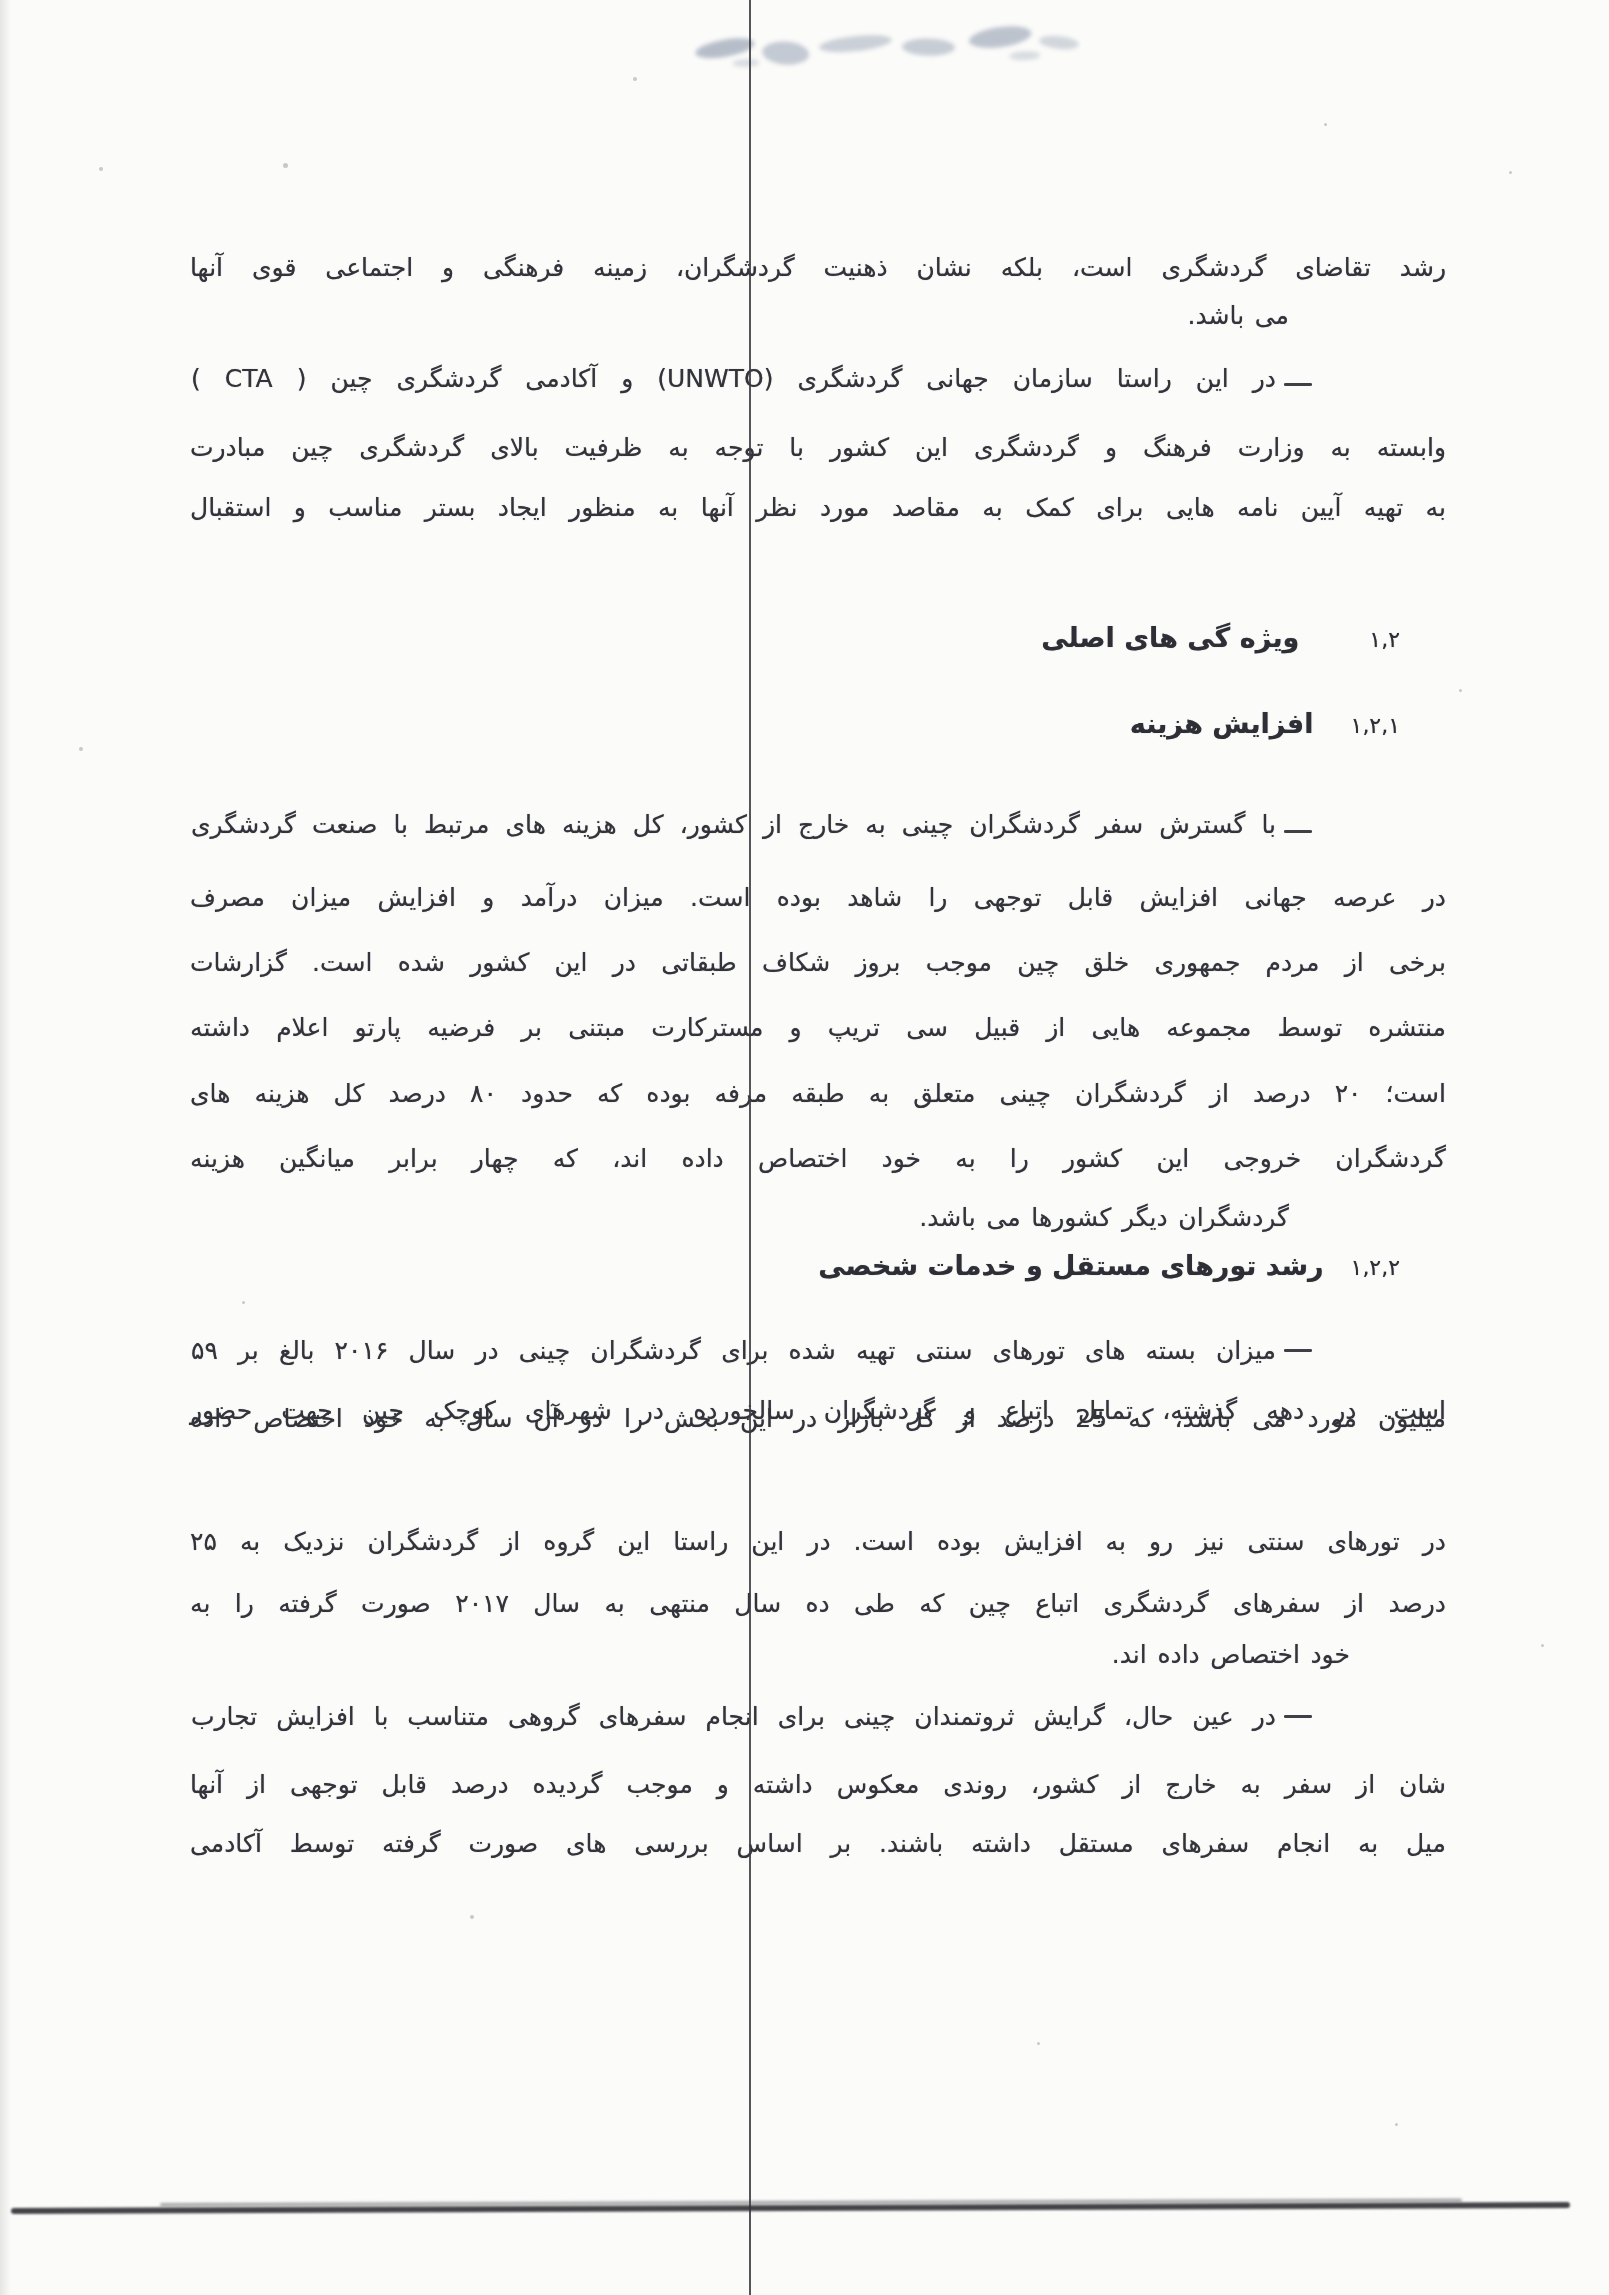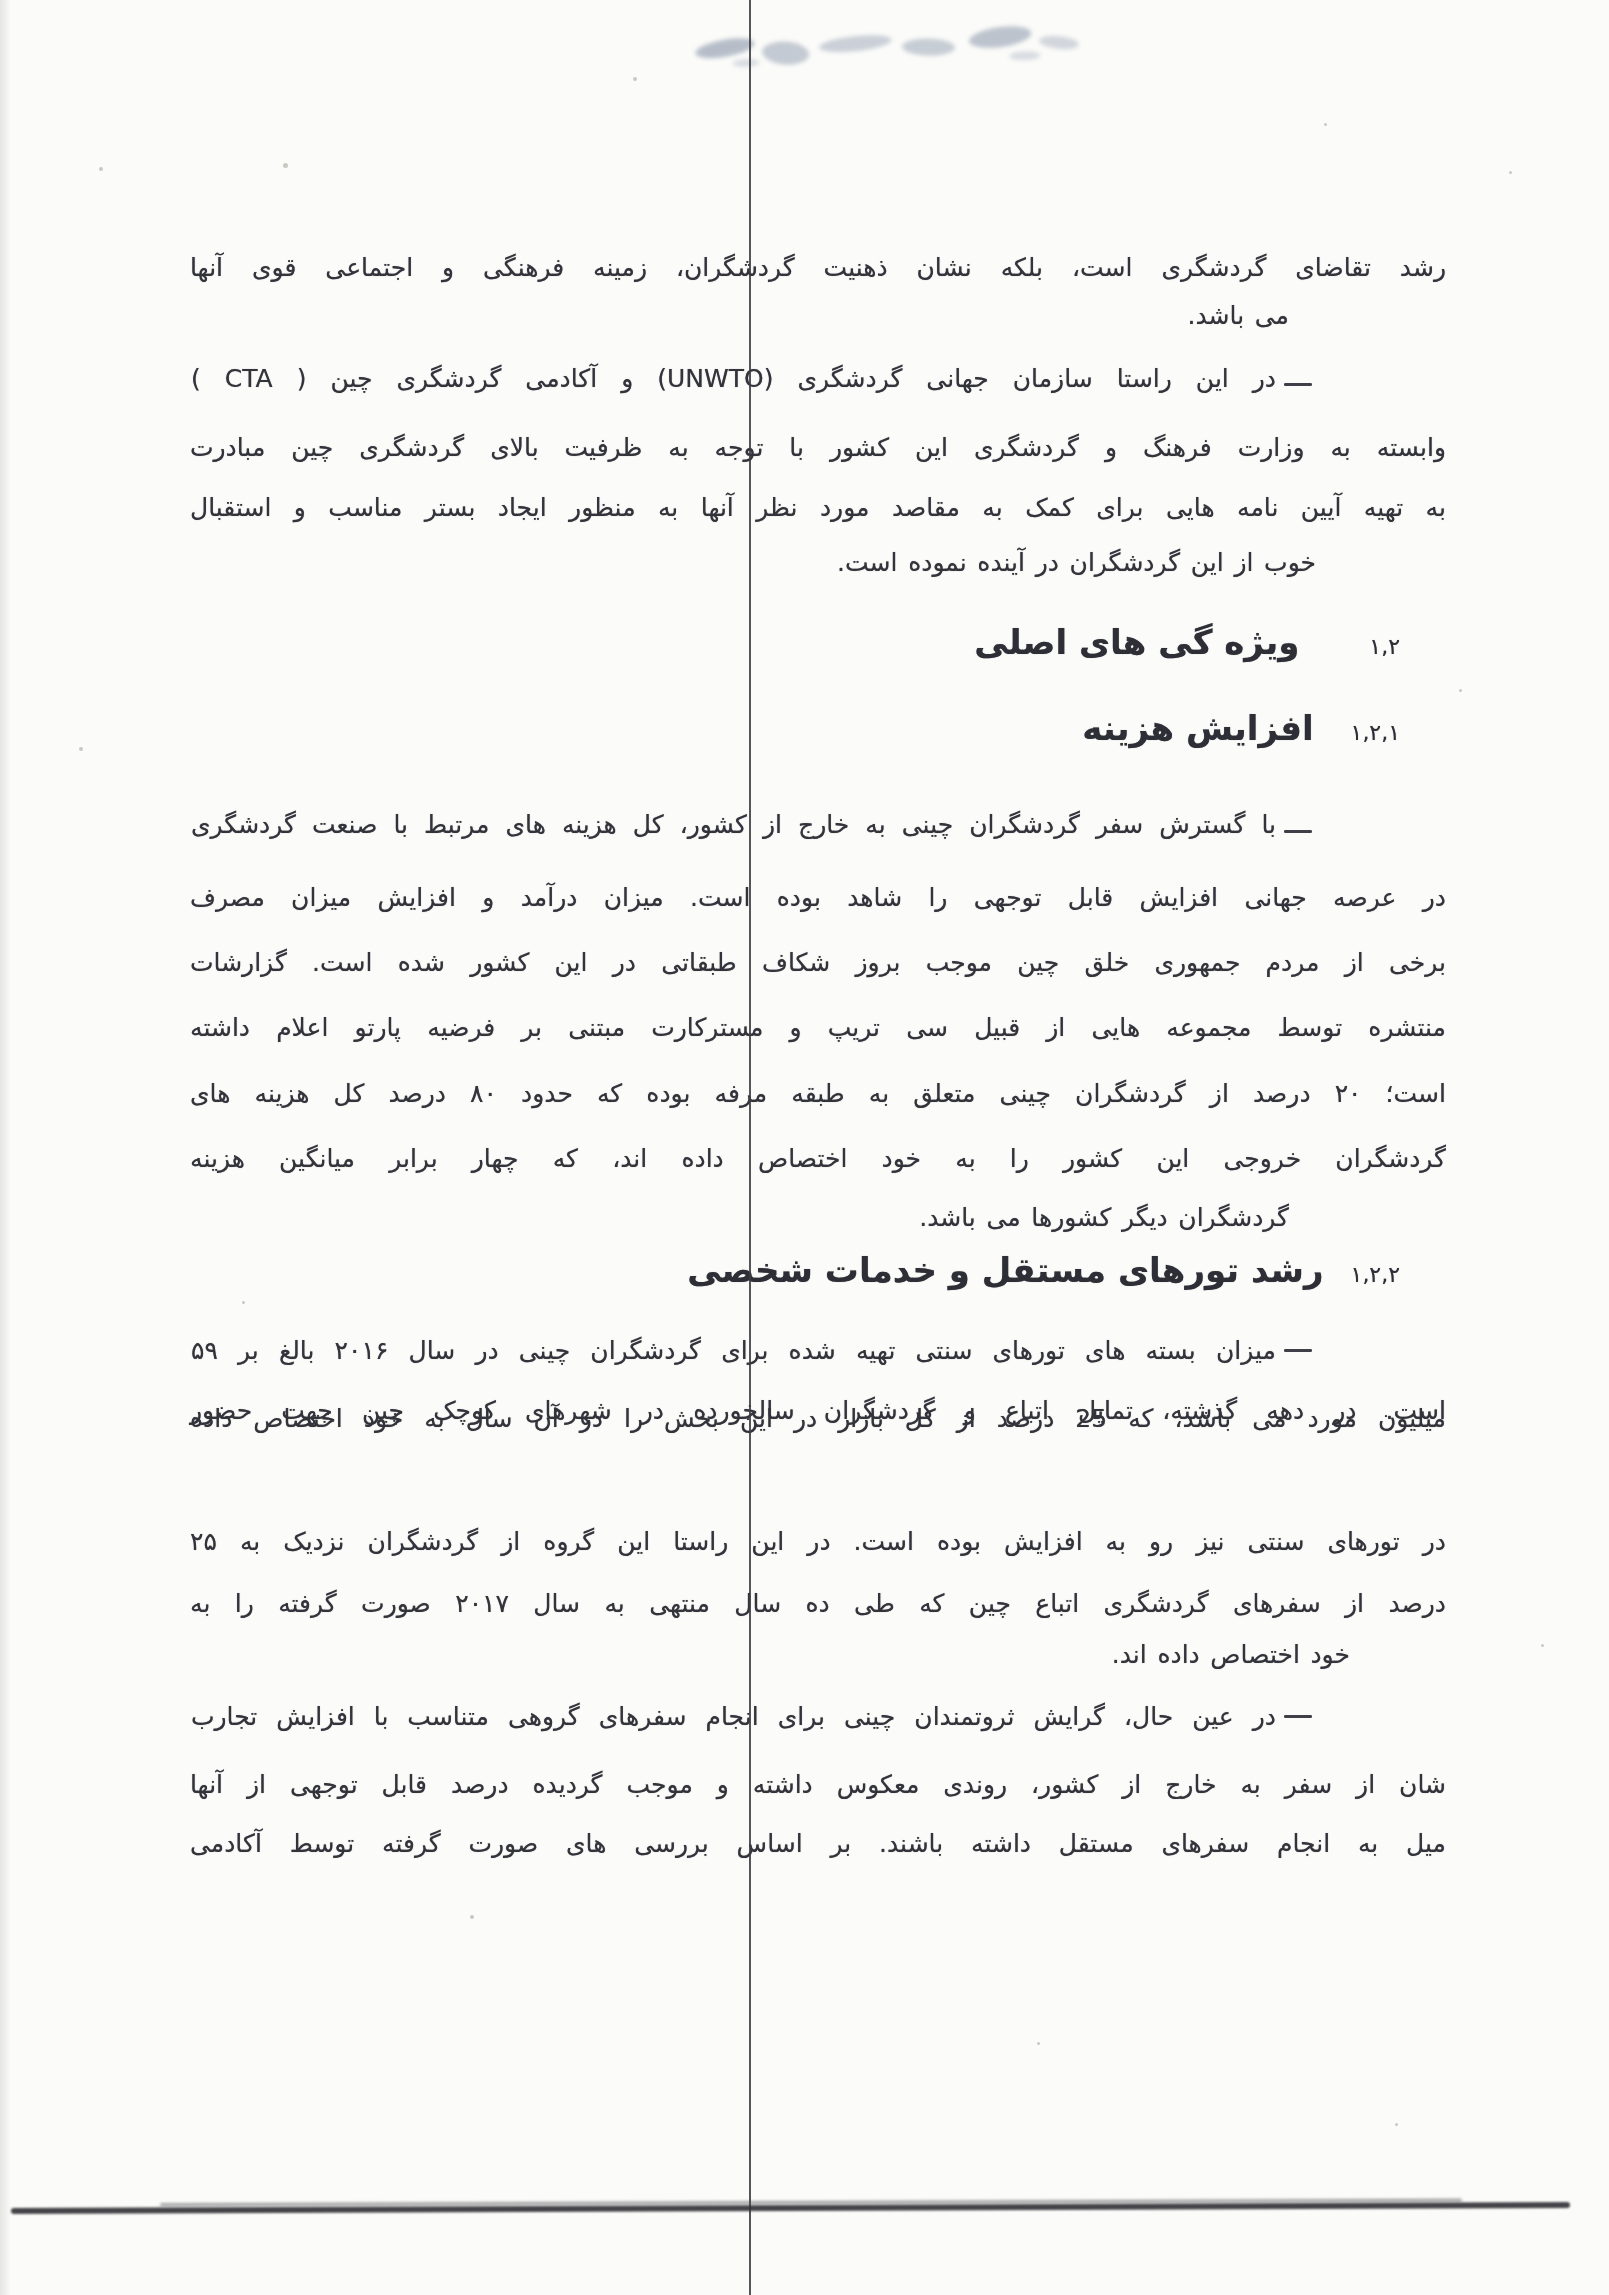--- a/index.html
+++ b/index.html
@@ -74,21 +74,21 @@
     position: absolute; left: 1284px; width: 28px; height: 3.3px;
     background: #3f3f47; border-radius: 1.3px; filter: blur(0.5px);
   }
   
   .heading {
     position: absolute; right: 210px;
     direction: rtl; display: flex; align-items: baseline;
     color: #2e2e36; text-shadow: 0 0 0.8px rgba(45,45,55,0.6);
   }
   .hnum  { font-size: 22px; letter-spacing: 1.3px; }
-  .htitle{ font-size: 34px; font-weight: bold; }
+  .htitle{ font-size: 27px; font-weight: bold; }
   .gap-lg { gap: 70px; }
   .gap-md { gap: 37px; }
   .gap-sm { gap: 27px; }
 </style>
 </head>
 <body>
 
 <div class="page">
 
   <div class="edge-shadow"></div>
@@ -117,21 +117,20 @@
   <div class="speck" style="left:79px;  top:747px; width:4px; height:4px;"></div>
   <div class="speck" style="left:1395px; top:2123px; width:3.3px; height:3.3px;"></div>
 
   <div class="tline full just" style="top:242px">رشد تقاضای گردشگری است، بلکه نشان ذهنیت گردشگران، زمینه فرهنگی و اجتماعی قوی آنها</div>
   <div class="tline" style="top:297px; right:321px">می باشد.</div>
 
   <div class="dash" style="top:383px"></div>
   <div class="tline bfirst just" style="top:360px">در این راستا سازمان جهانی گردشگری (UNWTO) و آکادمی گردشگری چین ( CTA )</div>
   <div class="tline full just" style="top:422px">وابسته به وزارت فرهنگ و گردشگری این کشور با توجه به ظرفیت بالای گردشگری چین مبادرت</div>
   <div class="tline full just" style="top:482px">به تهیه آیین نامه هایی برای کمک به مقاصد مورد نظر آنها به منظور ایجاد بستر مناسب و استقبال</div>
-  <div class="tline" style="top:544px; right:294px">خوب از این گردشگران در آینده نموده است.</div>
 
   <div class="heading gap-lg" style="top:622px">
     <span class="hnum">۱,۲</span>
     <span class="htitle">ویژه گی های اصلی</span>
   </div>
 
   <div class="heading gap-md" style="top:708px">
     <span class="hnum">۱,۲,۱</span>
     <span class="htitle">افزایش هزینه</span>
   </div>

